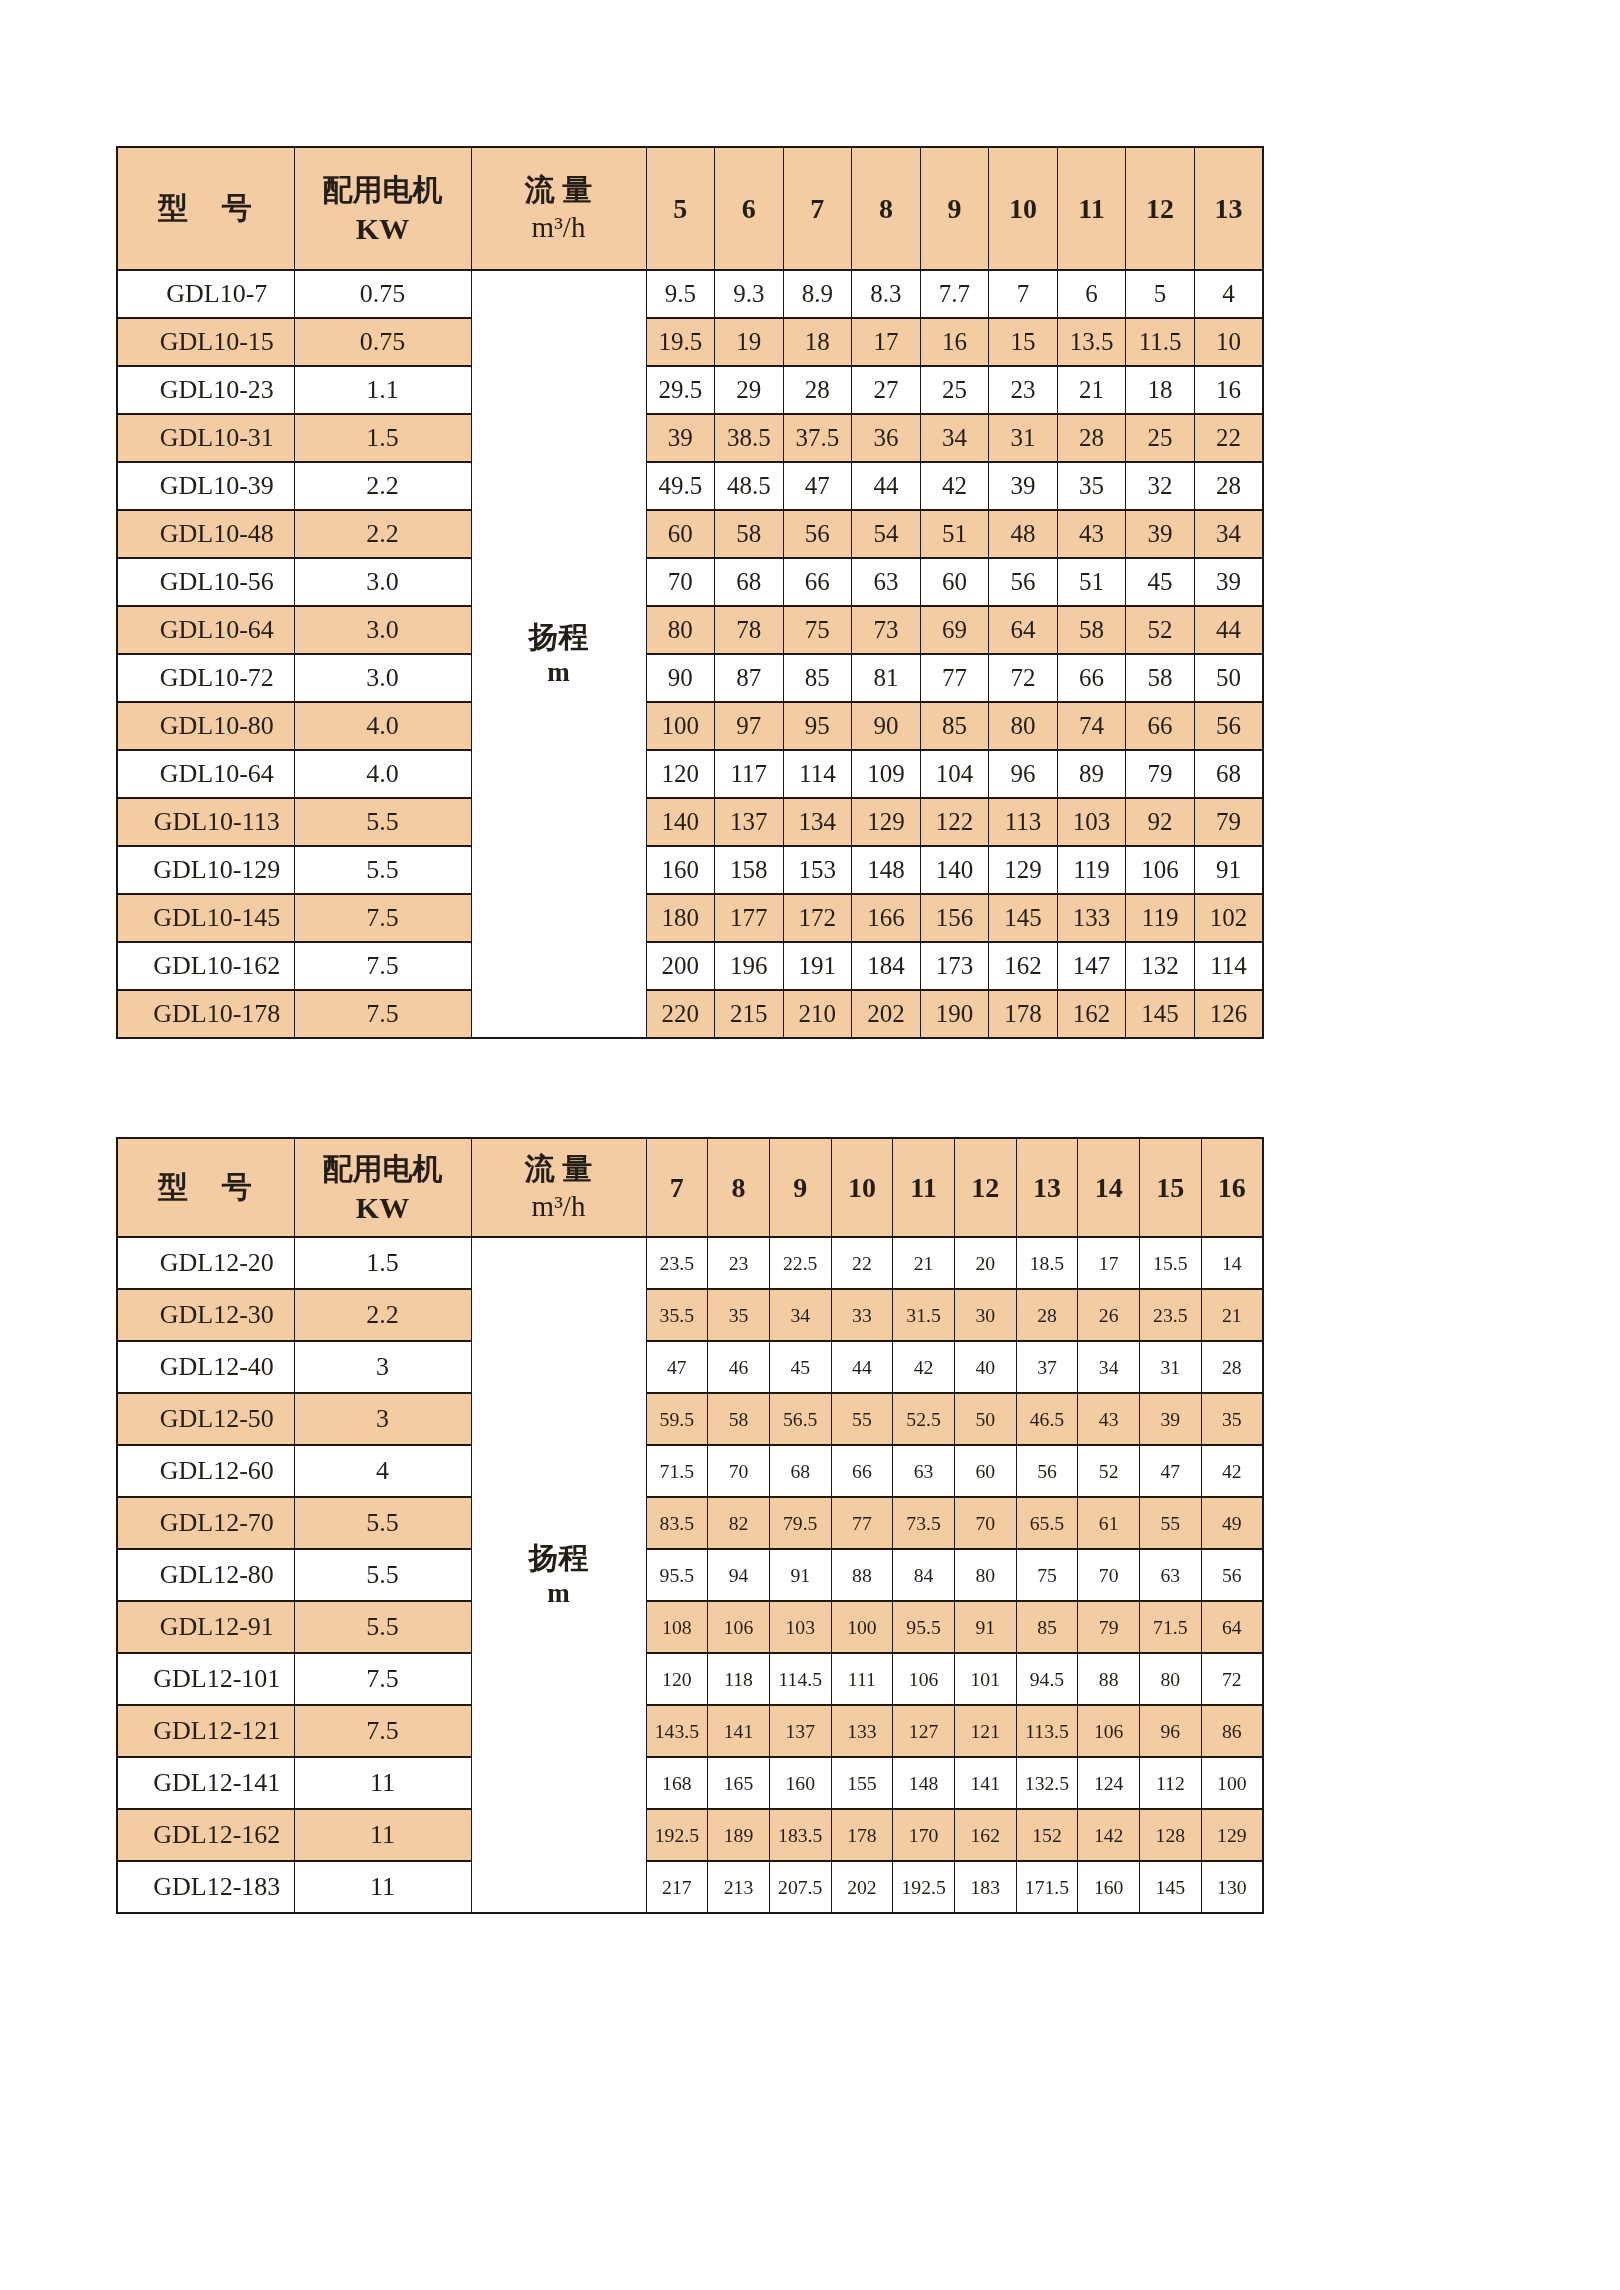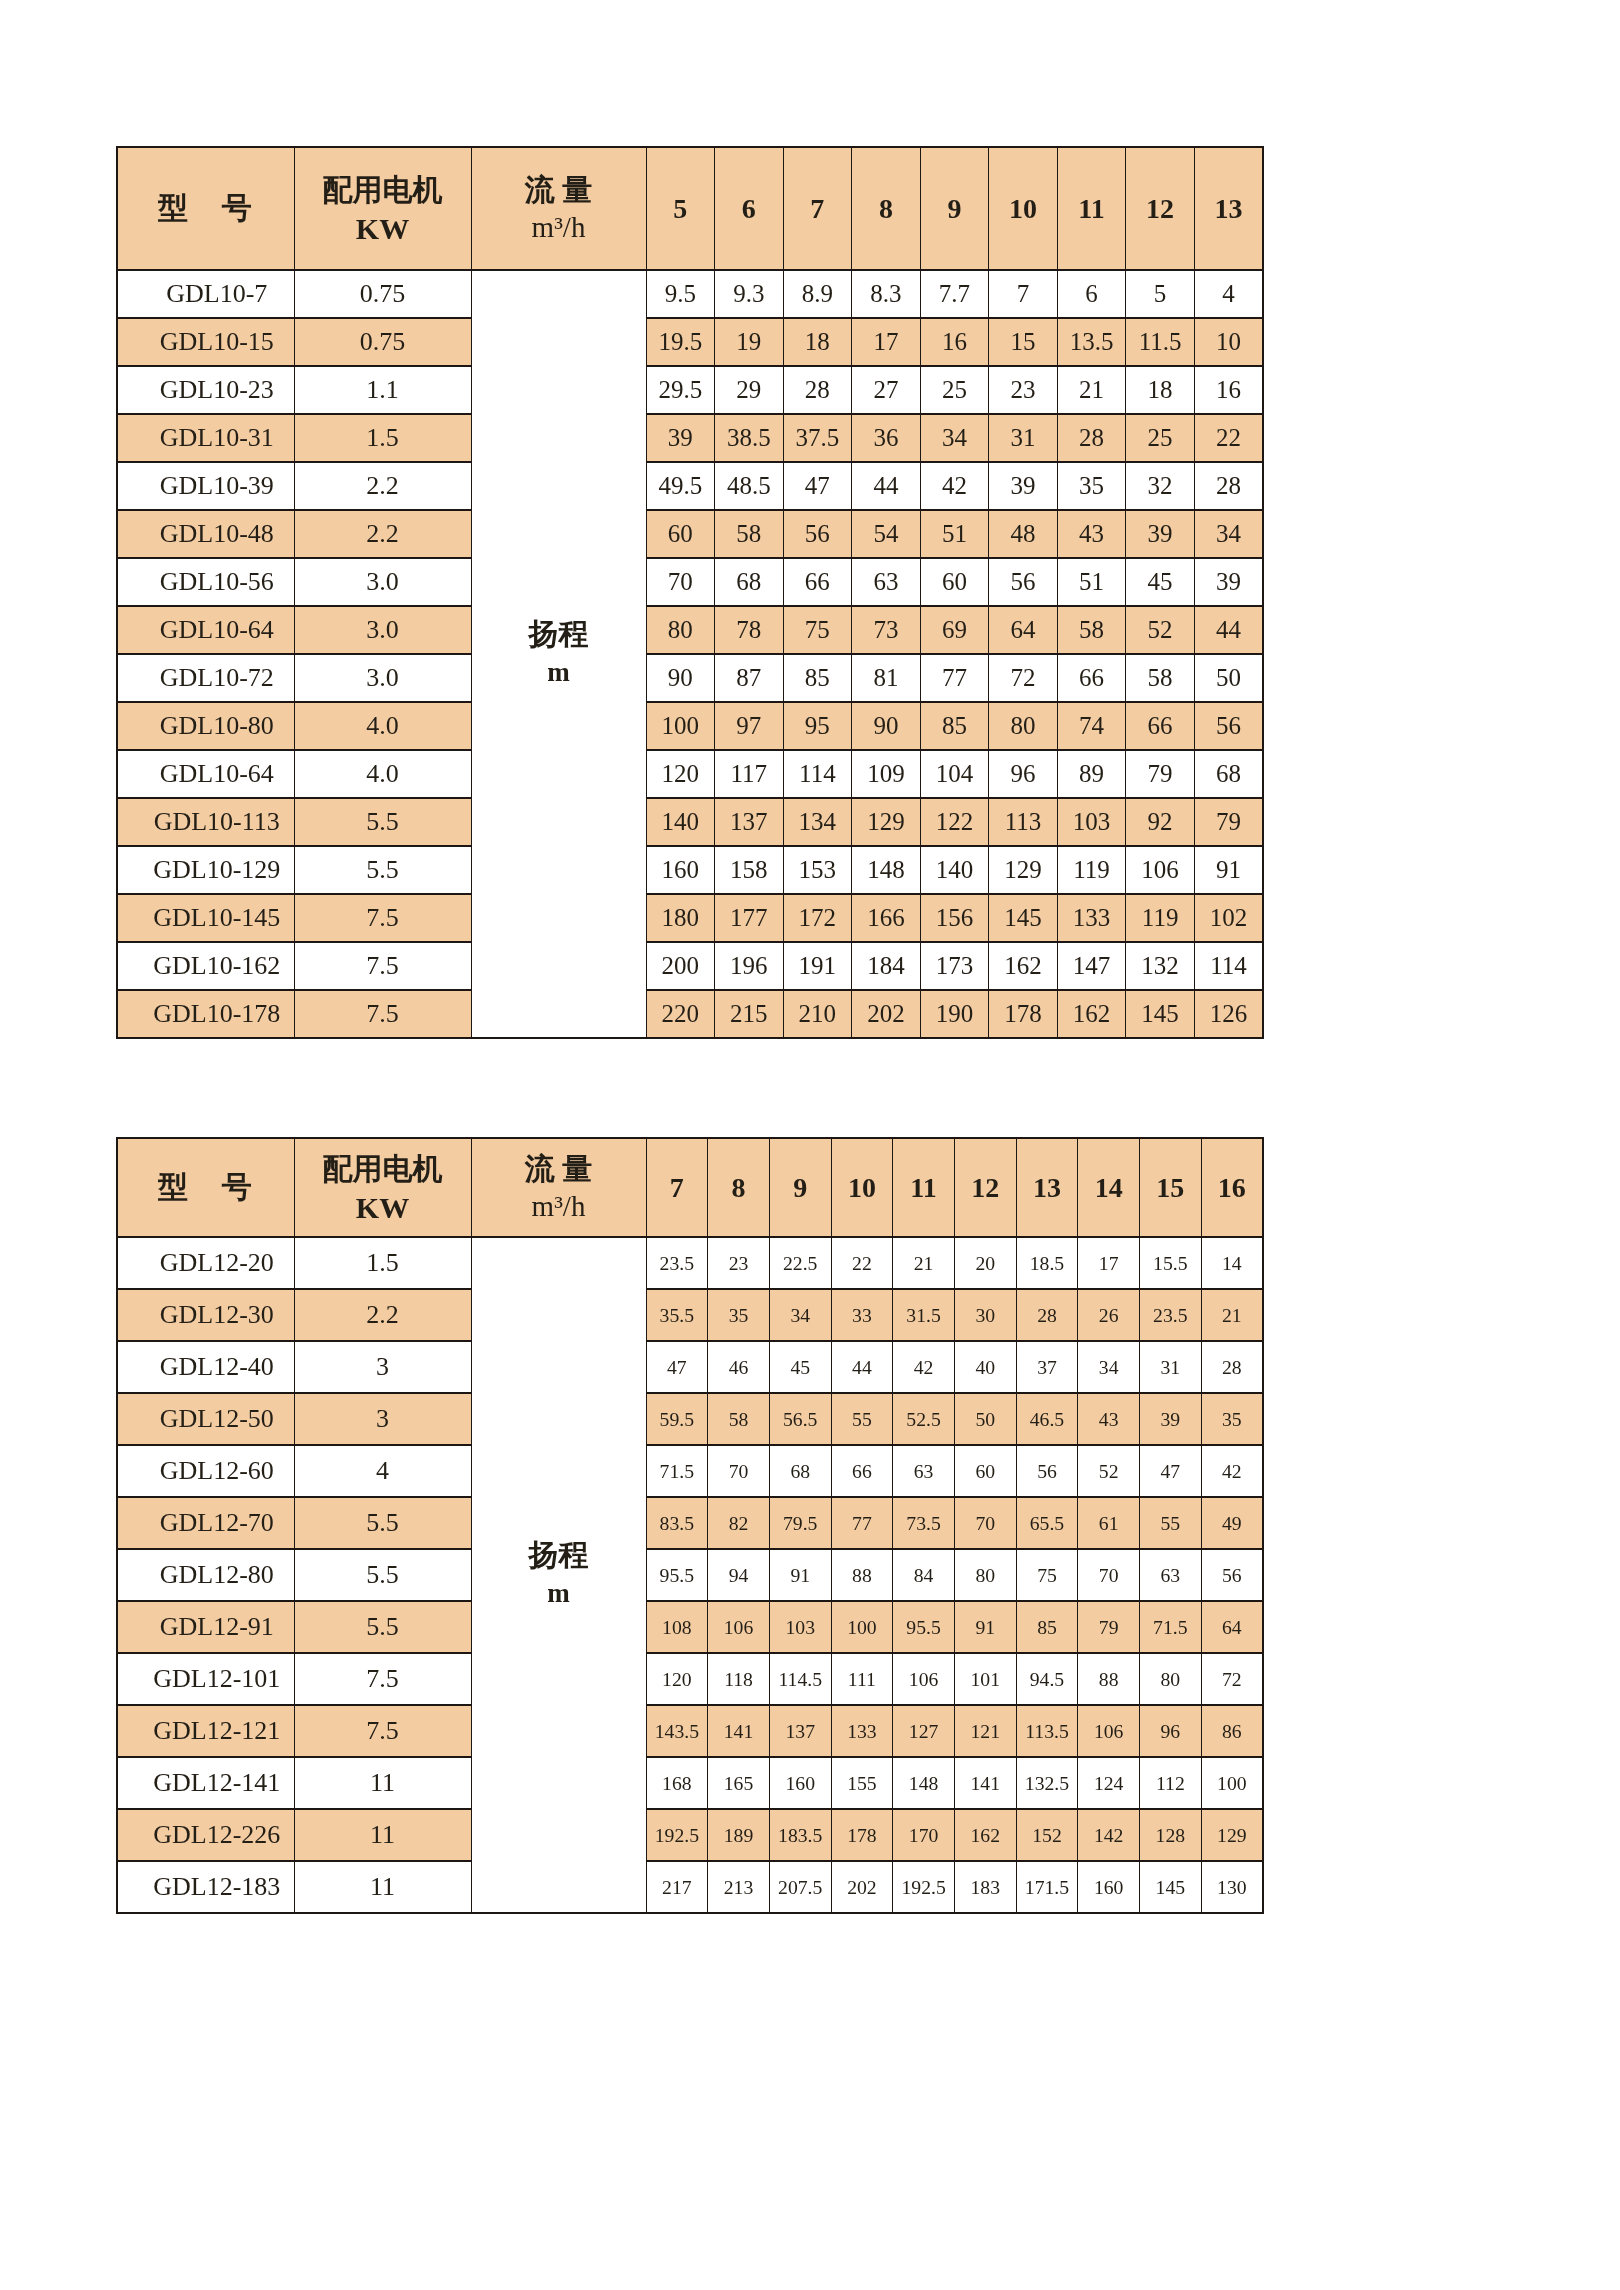--- a/index.html
+++ b/index.html
@@ -72,21 +72,21 @@
   td.kw { font-size: 26px; }
   .t1 td.val { font-size: 25px; }
   .t2 td.val { font-size: 19.7px; }
 
   td.merged {
     background: #ffffff !important;
     text-align: center;
     vertical-align: middle;
     font-weight: bold;
   }
-  td.merged .m1 { font-size: 30px; line-height: 1.25; font-family: Liberation Mono, monospace; }
+  td.merged .m1 { font-size: 30px; line-height: 1.25; }
   td.merged .m2 { font-size: 27px; line-height: 1.25; }
 
   .t2 { margin-top: 98px; }
 </style>
 </head>
 <body>
 
 <div class="page">
 
   <table class="pump t1">
@@ -517,21 +517,21 @@
           <td class="val">160</td>
           <td class="val">155</td>
           <td class="val">148</td>
           <td class="val">141</td>
           <td class="val">132.5</td>
           <td class="val">124</td>
           <td class="val">112</td>
           <td class="val">100</td>
         </tr>
         <tr class="alt">
-          <td class="model">GDL12-226</td>
+          <td class="model">GDL12-162</td>
           <td class="kw">11</td>
           <td class="val">192.5</td>
           <td class="val">189</td>
           <td class="val">183.5</td>
           <td class="val">178</td>
           <td class="val">170</td>
           <td class="val">162</td>
           <td class="val">152</td>
           <td class="val">142</td>
           <td class="val">128</td>

